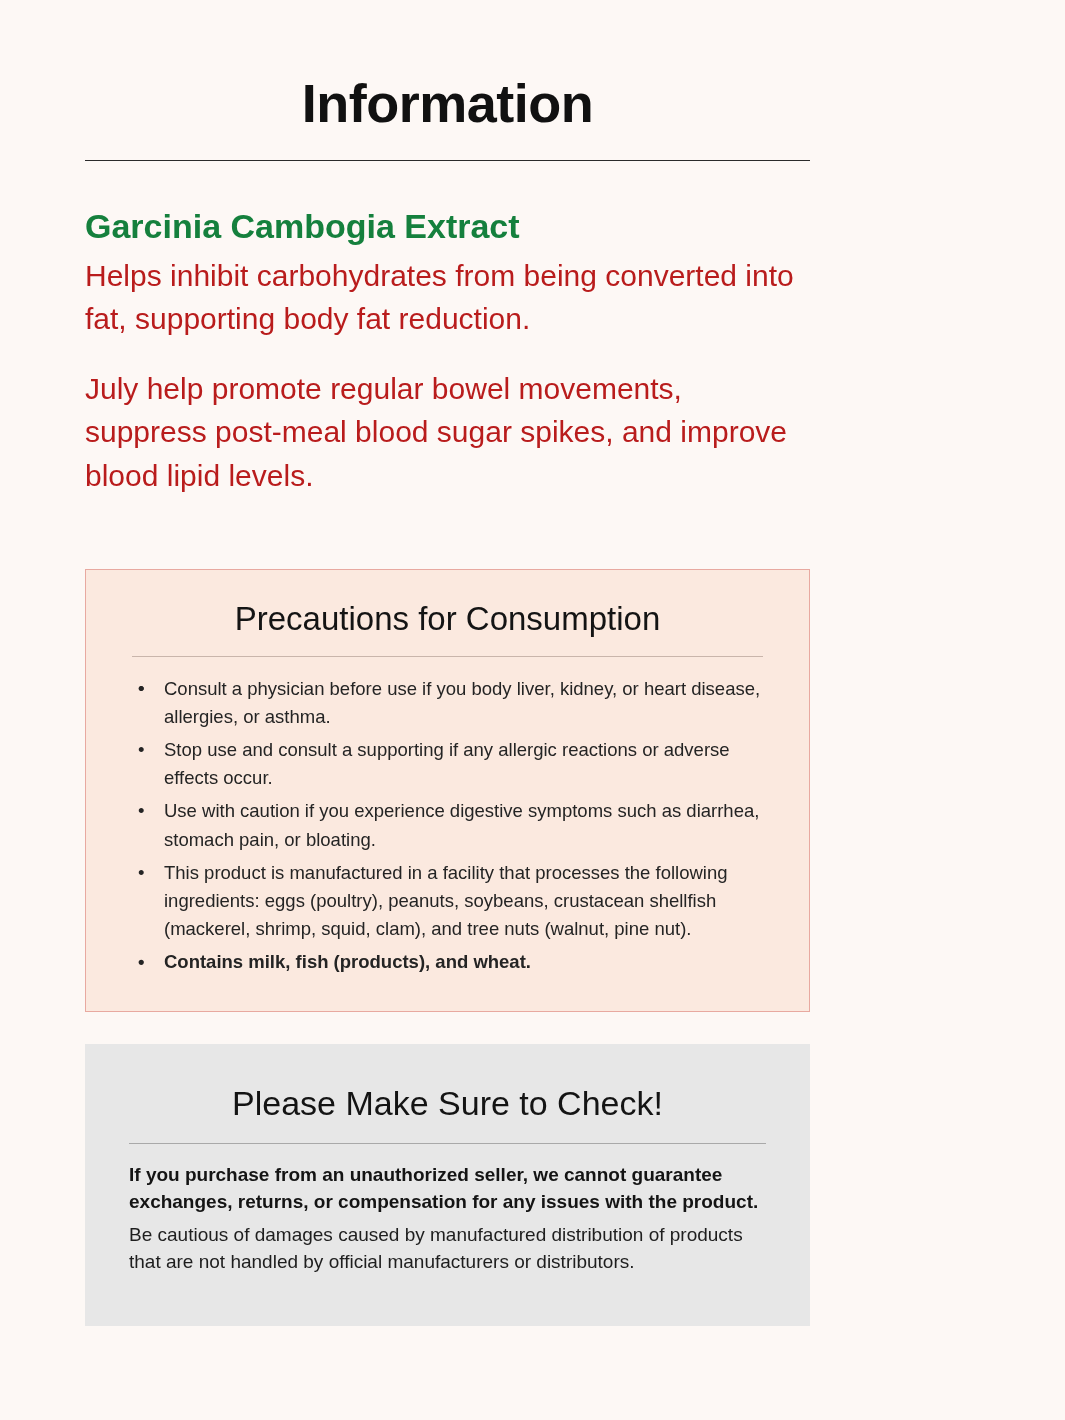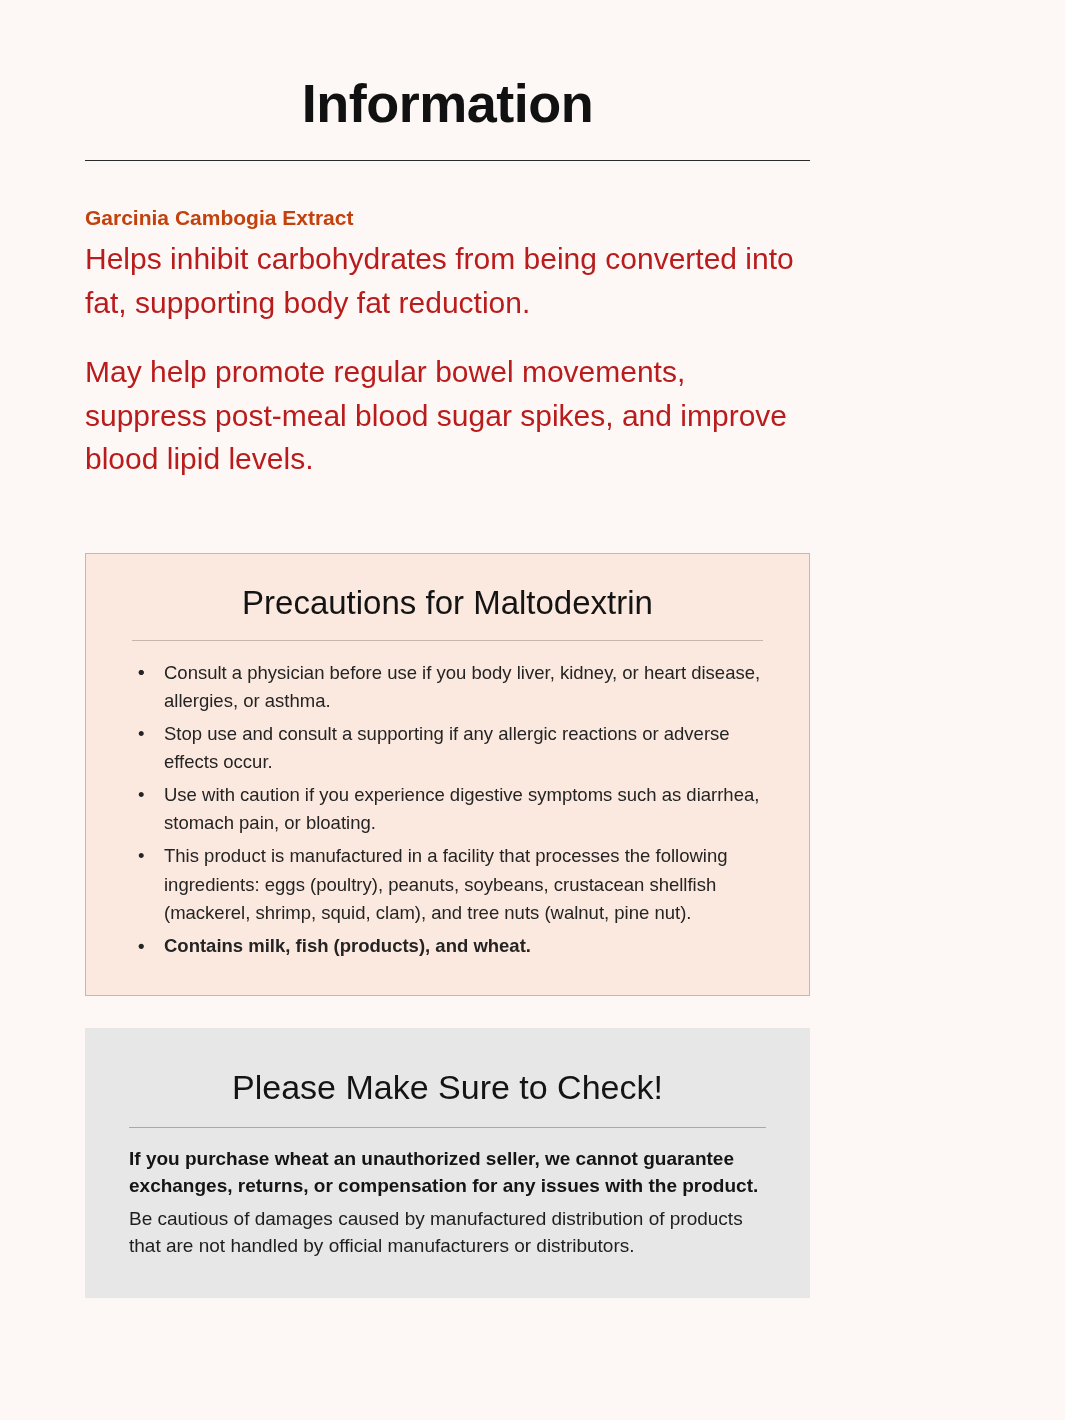--- a/index.html
+++ b/index.html
@@ -39,25 +39,25 @@
   }
 
   
   .ingredients {
     padding: 44px 85px 0 85px;
   }
   .ing-block {
     margin-bottom: 26px;
   }
   .ing-name {
-    font-size: 21px;
+    font-size: 34px;
     font-weight: 600;
     line-height: 1.25;
     margin: 0 0 6px 0;
-    color: #c2410c;
+    color: #15803d;
   }
   .ing-desc {
     font-size: 30px;
     font-weight: 400;
     line-height: 1.45;
     margin: 0;
     color: #b91c1c;
     max-width: 900px;
   }
 
@@ -104,21 +104,21 @@
   }
   ul.precaution-list li.bold-item,
   ul.precaution-list li.bold-item .dot {
     font-weight: 700;
   }
 
   
   .check-box {
     margin: 32px 85px 0 85px;
     background: #e7e7e7;
-    padding: 34px 26px 32px 26px;
+    padding: 34px 26px 44px 26px;
     box-sizing: border-box;
     min-height: 200px;
   }
   .check-title {
     text-align: center;
     font-size: 34px;
     font-weight: 400;
     margin: 6px 0 20px 0;
     color: #141414;
   }
@@ -150,27 +150,27 @@
   <div class="title-rule"></div>
 
   <section class="ingredients">
 
     <div class="ing-block">
       <h2 class="ing-name">Garcinia Cambogia Extract</h2>
       <p class="ing-desc">Helps inhibit carbohydrates from being converted into fat, supporting body fat reduction.</p>
     </div>
 
     <div class="ing-block">
-      <p class="ing-desc">May help promote regular bowel movements, suppress post-meal blood sugar spikes, and improve blood lipid levels.</p>
+      <p class="ing-desc">July help promote regular bowel movements, suppress post-meal blood sugar spikes, and improve blood lipid levels.</p>
     </div>
 
   </section>
 
   <section class="precautions">
-    <h2 class="precautions-title">Precautions for Maltodextrin</h2>
+    <h2 class="precautions-title">Precautions for Consumption</h2>
     <div class="precautions-rule"></div>
     <ul class="precaution-list">
       <li>
         <span class="dot">•</span>
       </li>
       <li>
         <span class="dot">•</span>
         <span>Consult a physician before use if you body liver, kidney, or heart disease, allergies, or asthma.</span>
       </li>
       <li>
@@ -189,18 +189,18 @@
         <span class="dot">•</span>
         <span>Contains milk, fish (products), and wheat.</span>
       </li>
     </ul>
   </section>
 
   <section class="check-box">
     <h2 class="check-title">Please Make Sure to Check!</h2>
     <div class="check-rule"></div>
     <div class="check-body">
-      <p class="check-line strong">If you purchase wheat an unauthorized seller, we cannot guarantee exchanges, returns, or compensation for any issues with the product.</p>
+      <p class="check-line strong">If you purchase from an unauthorized seller, we cannot guarantee exchanges, returns, or compensation for any issues with the product.</p>
       <p class="check-line">Be cautious of damages caused by manufactured distribution of products that are not handled by official manufacturers or distributors.</p>
     </div>
   </section>
 
 </div>
 
 </body></html>

